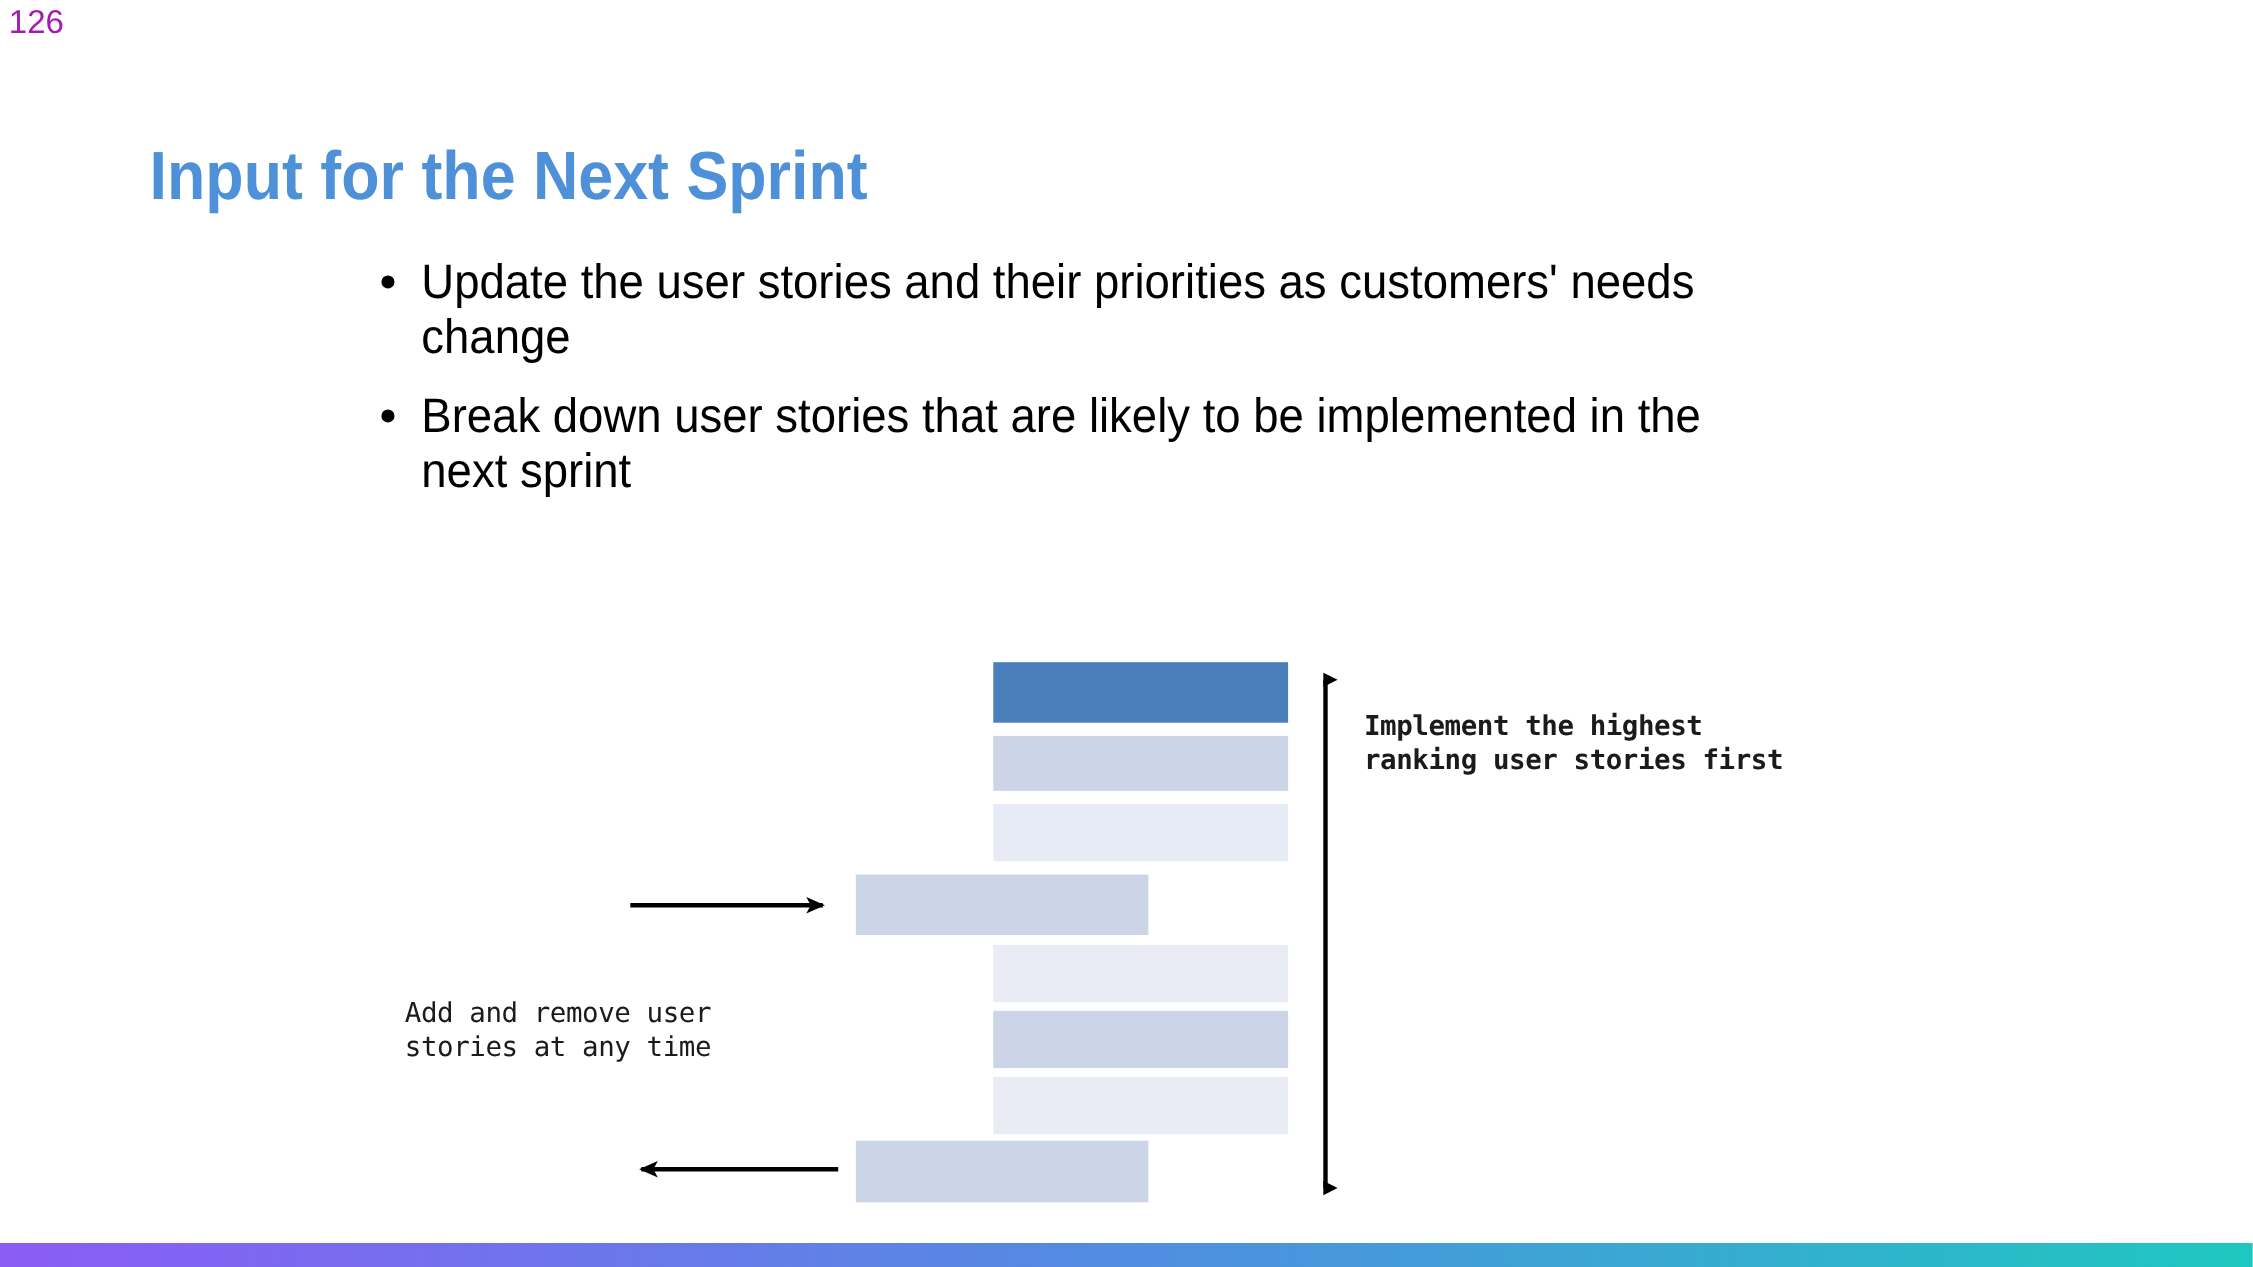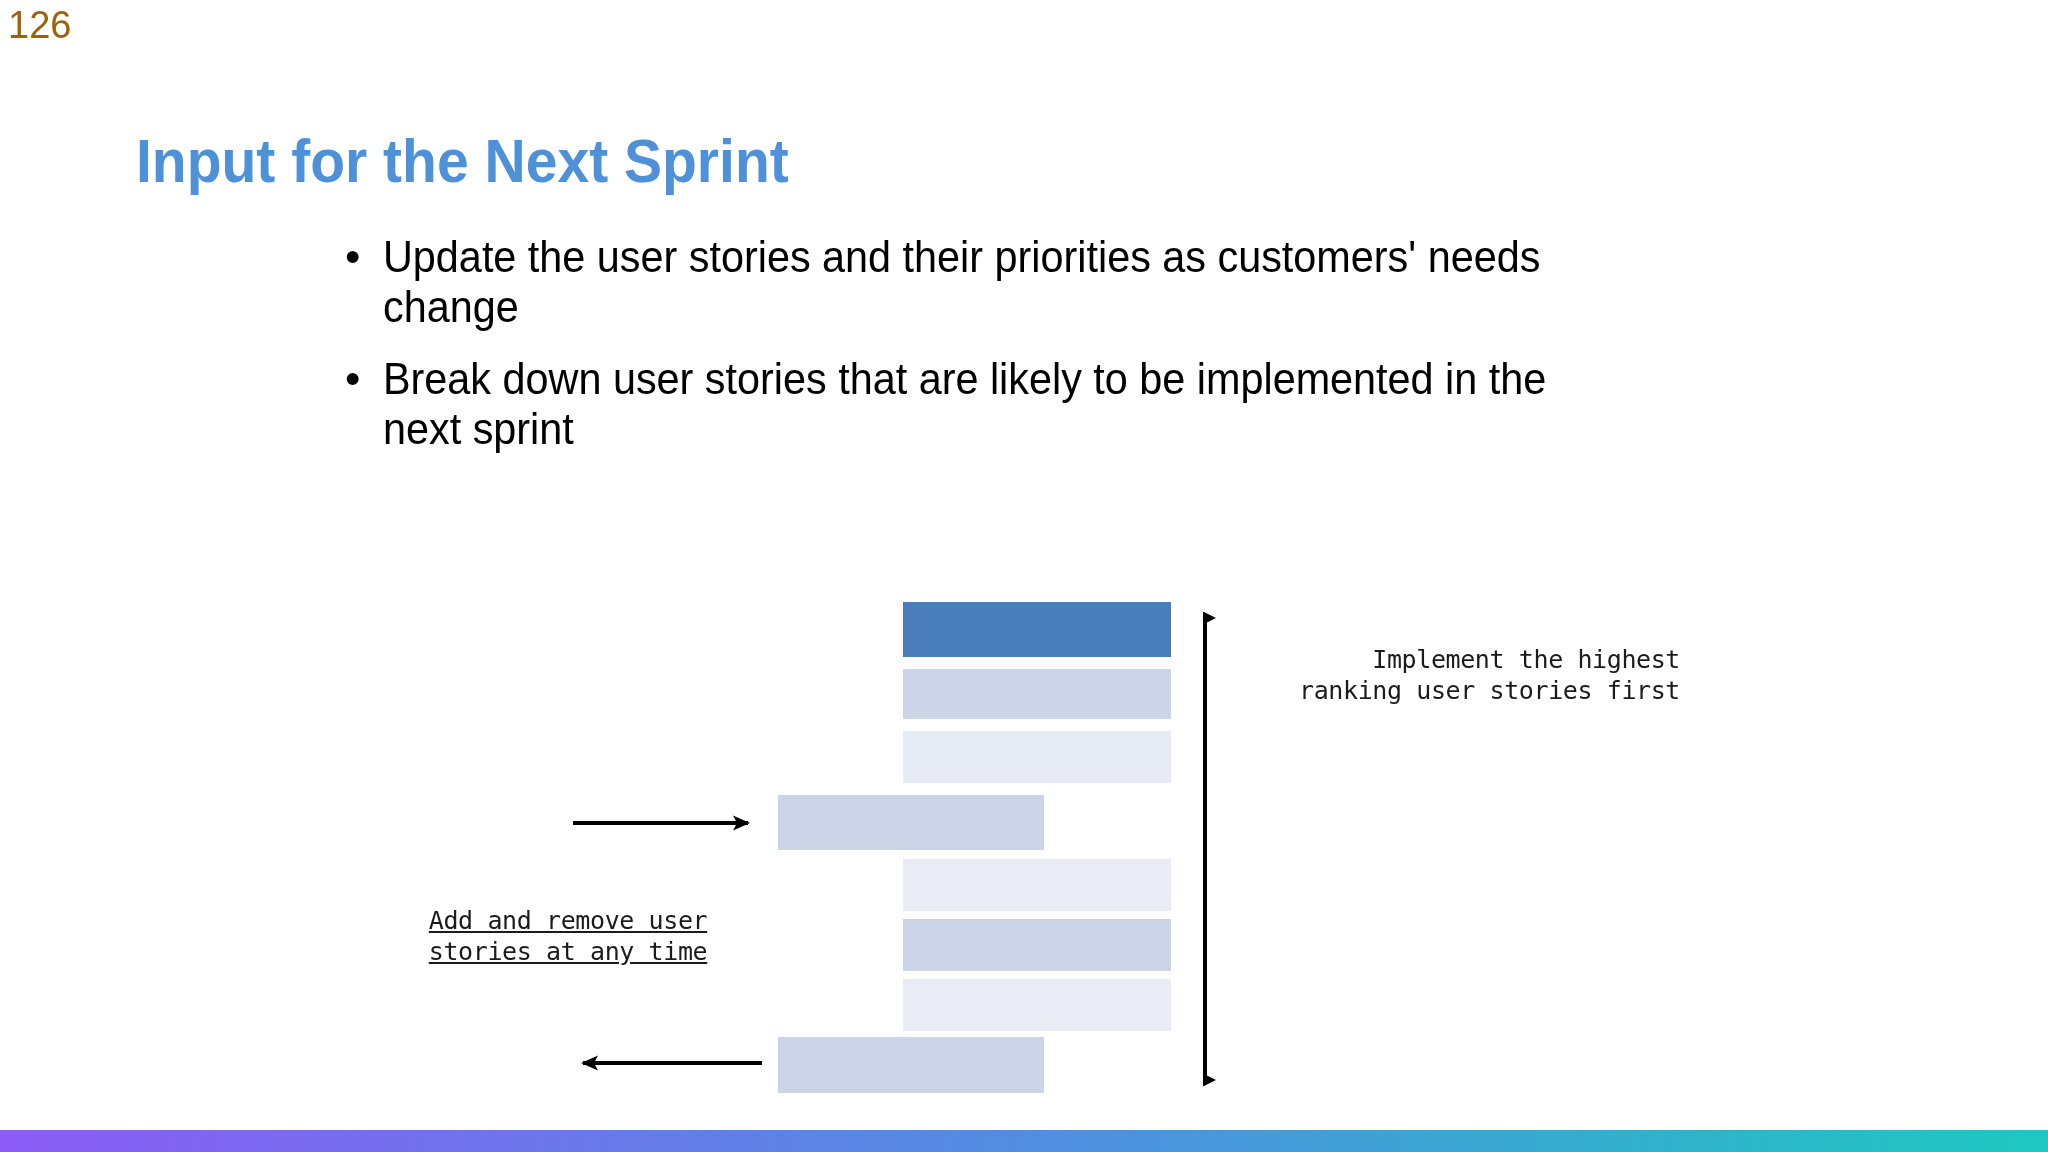--- a/index.html
+++ b/index.html
@@ -21,22 +21,22 @@
     inset: 0;
     background: #ffffff;
   }
 
   
   .page-number {
     position: absolute;
     left: 8px;
     top: 6px;
     font-family: "Liberation Sans", sans-serif;
-    font-size: 38px;
-    color: #a16207;
+    font-size: 30px;
+    color: #a21caf;
     letter-spacing: 0px;
     line-height: 1;
   }
 
   
   .slide-title {
     position: absolute;
     left: 136px;
     top: 128px;
     font-family: "Liberation Sans", sans-serif;
@@ -97,22 +97,22 @@
 
   .annot {
     position: absolute;
     font-family: "DejaVu Sans Mono", "Liberation Mono", monospace;
     font-size: 25px;
     line-height: 1.22;
     color: #1b1b1b;
     letter-spacing: -0.4px;
     white-space: pre-line;
   }
-  .annot-right { text-align: right; }
-  .annot-left  { text-align: center; text-decoration: underline; }
+  .annot-right { text-align: left; font-weight: bold; }
+  .annot-left  { text-align: left; }
 
   
   .footer-gradient {
     position: absolute;
     left: 0;
     bottom: 0;
     width: 2048px;
     height: 22px;
   }
 </style>

